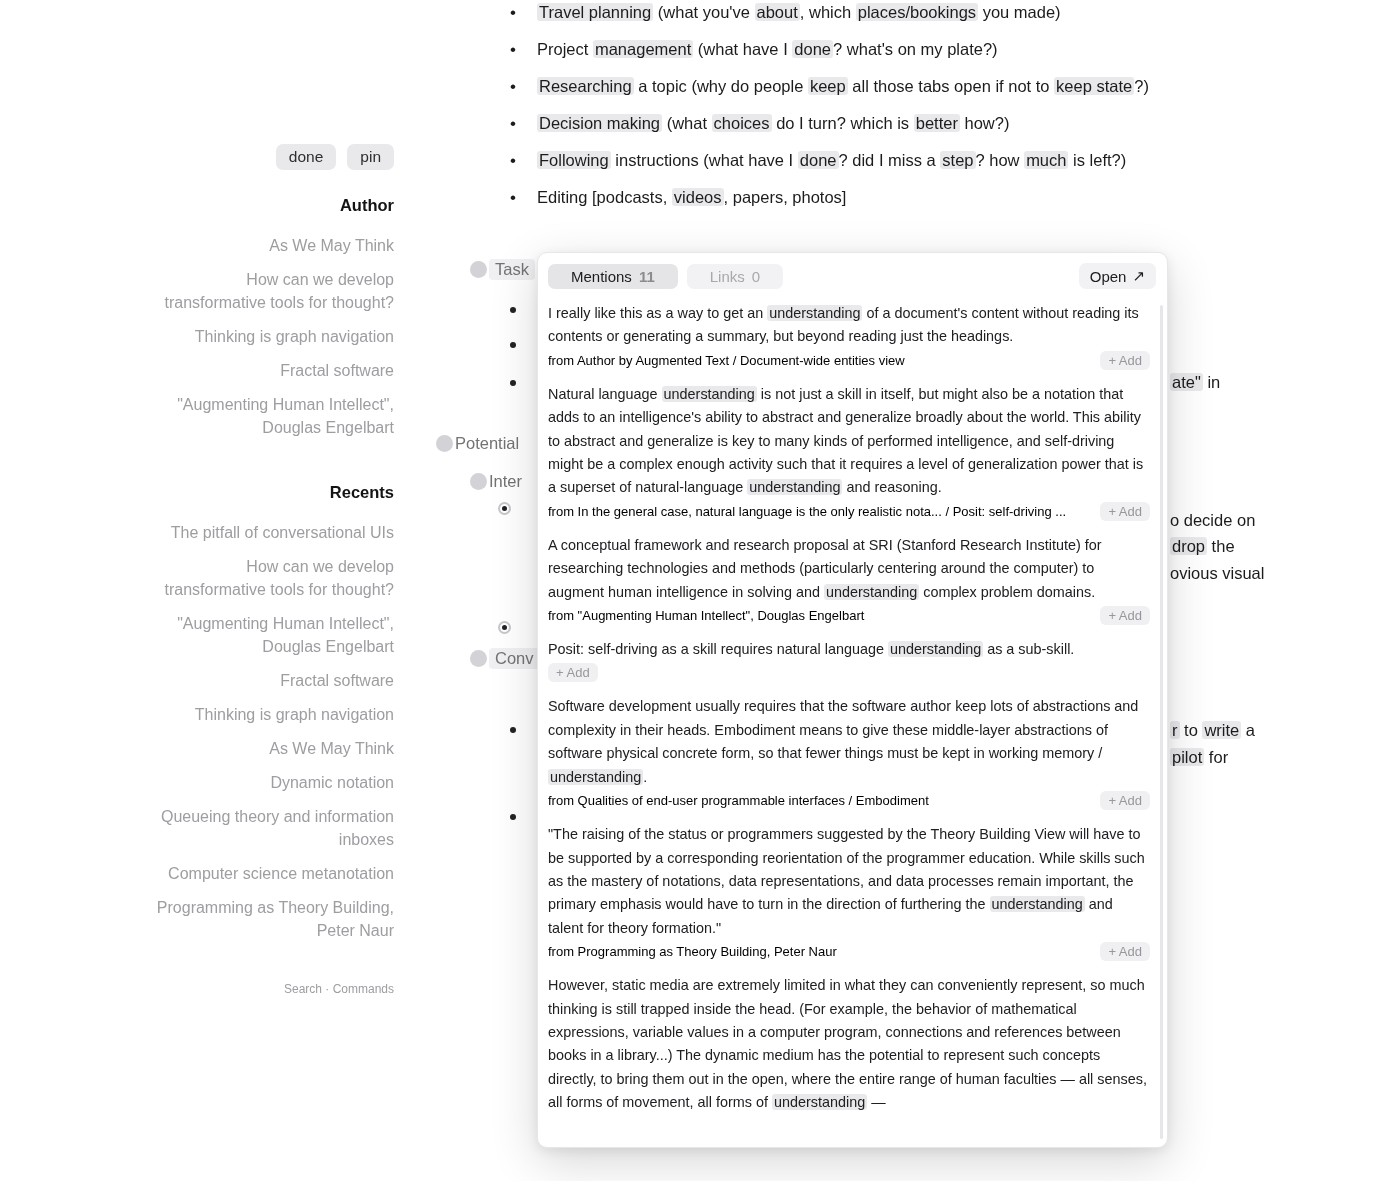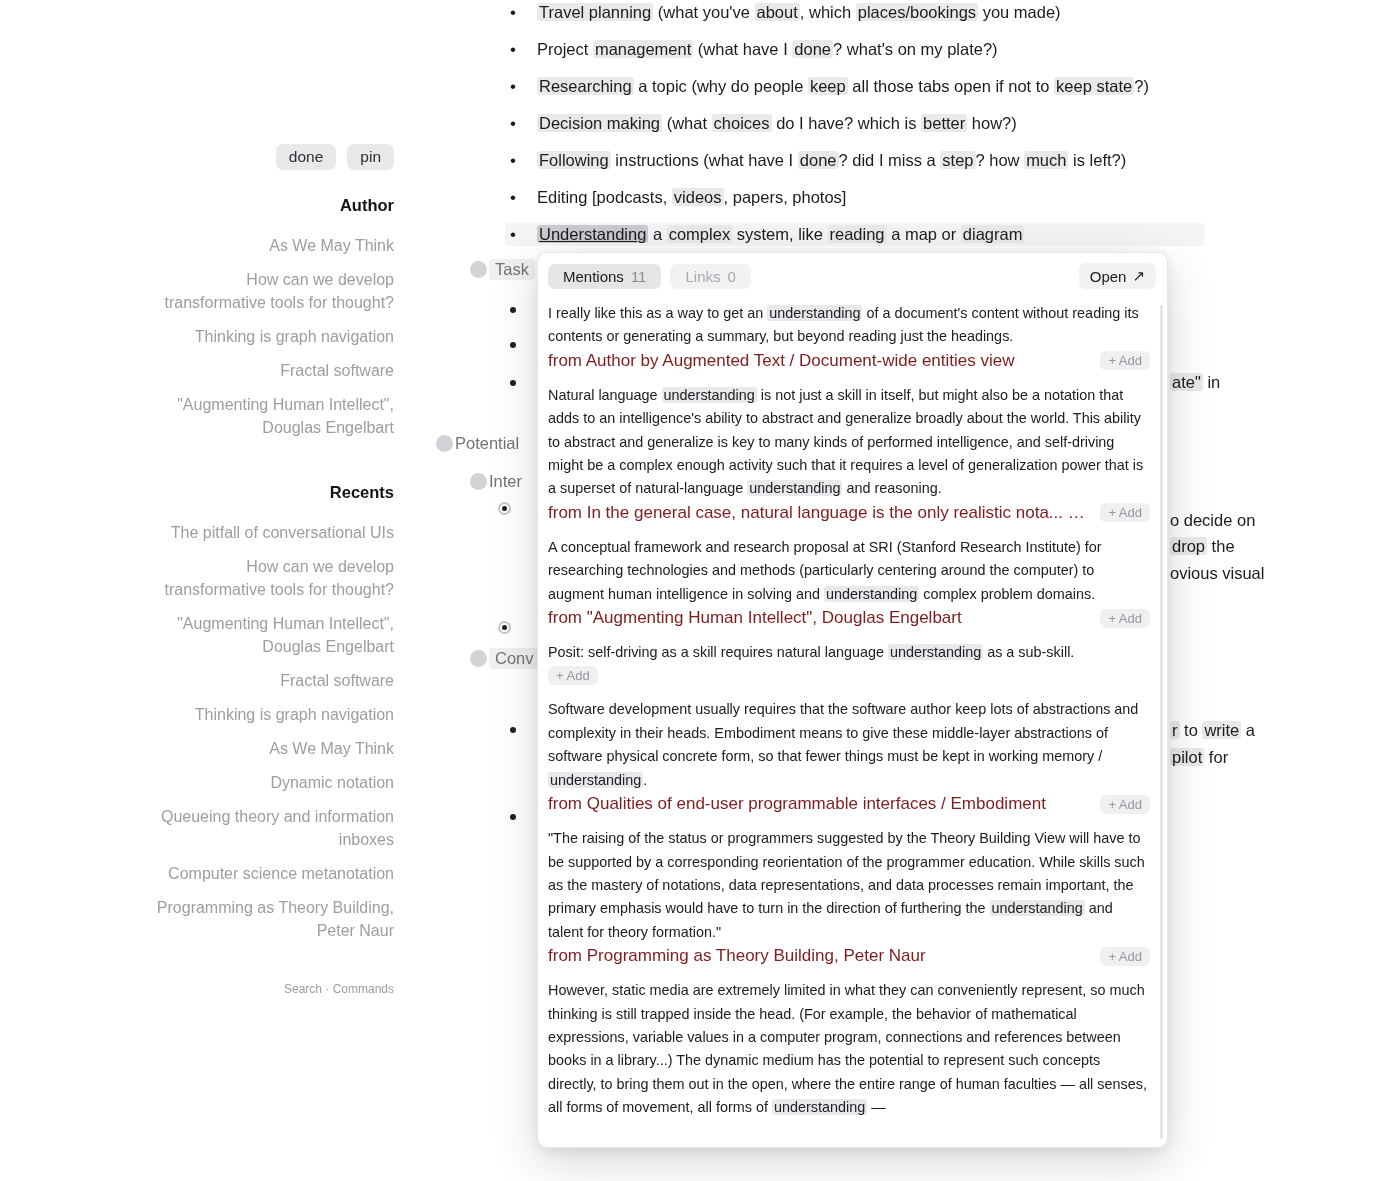--- a/index.html
+++ b/index.html
@@ -47,37 +47,37 @@
 
   
   #popup {
     position:absolute; left:537px; top:252px; width:631px; height:896px;
     background:#ffffff; border:1px solid #e7e7ea; border-radius:10px;
     box-shadow:0 14px 48px rgba(0,0,0,.16), 0 3px 12px rgba(0,0,0,.08);
     overflow:hidden;
   }
   .popup-header { display:flex; align-items:center; padding:10px 11px 4px 10px; }
   .tab {
-    border:none; border-radius:7px; padding:4px 15px; font-size:15px;
+    border:none; border-radius:7px; padding:4px 23px; font-size:15px;
     font-family:inherit; display:flex; gap:7px; align-items:center; cursor:pointer;
   }
   .tab.active { background:#e5e5e8; color:#1c1c1f; }
-  .tab.active .count { color:#8b8b90; }
+  .tab.active .count { color:#8b8b90;font-weight:bold; }
   .tab.inactive { background:#f2f2f4; color:#a8a8ad; margin-left:9px; }
   .tab.inactive .count { color:#a8a8ad; }
   .open-btn {
     margin-left:auto; background:#f2f2f4; border:none; border-radius:7px;
     padding:4px 11px; font-size:15px; color:#1c1c1f; font-family:inherit; cursor:pointer;
     display:flex; gap:6px; align-items:flex-end;
   }
   .popup-body { padding:9px 17px 0 10px; }
   .mention-text { font-size:14.4px; line-height:23.4px; color:#202024; }
   .mention-meta { display:flex; justify-content:space-between; align-items:center; margin-top:2px; margin-bottom:13px; }
   .mention-source {
-    font-size:17px; color:#7f1d1d; white-space:nowrap; overflow:hidden;
+    font-size:13px; color:#000000; white-space:nowrap; overflow:hidden;
     text-overflow:ellipsis; padding-right:12px; cursor:pointer;
   }
   .add-btn {
     background:#f0f0f3; color:#97979c; font-size:13px; border:none; border-radius:6px;
     padding:2px 8px; font-family:inherit; flex-shrink:0; cursor:pointer;
   }
   .scrollbar { position:absolute; top:52px; bottom:8px; right:4px; width:3px; background:#e6e6e9; border-radius:2px; cursor:pointer; }
 </style>
 </head>
 <body>
@@ -151,24 +151,23 @@
       </div>
   </div>
 
   <div class="sb-footer">Search · Commands</div>
 </div>
 
 <ul id="doc">
     <li><span class="hl">Travel planning</span><span> (what you've </span><span class="hl">about</span><span>, which </span><span class="hl">places/bookings</span><span> you made)</span></li>
     <li><span>Project </span><span class="hl">management</span><span> (what have I </span><span class="hl">done</span><span>? what's on my plate?)</span></li>
     <li><span class="hl">Researching</span><span> a topic (why do people </span><span class="hl">keep</span><span> all those tabs open if not to </span><span class="hl">keep state</span><span>?)</span></li>
-    <li><span class="hl">Decision making</span><span> (what </span><span class="hl">choices</span><span> do I have? which is </span><span class="hl">better</span><span> how?)</span></li>
+    <li><span class="hl">Decision making</span><span> (what </span><span class="hl">choices</span><span> do I turn? which is </span><span class="hl">better</span><span> how?)</span></li>
     <li><span class="hl">Following</span><span> instructions (what have I </span><span class="hl">done</span><span>? did I miss a </span><span class="hl">step</span><span>? how </span><span class="hl">much</span><span> is left?)</span></li>
     <li><span>Editing [podcasts, </span><span class="hl">videos</span><span>, papers, photos]</span></li>
-    <li class="tint"><span class="hl strong">Understanding</span><span> a </span><span class="hl">complex</span><span> system, like </span><span class="hl">reading</span><span> a map or </span><span class="hl">diagram</span></li>
   </ul>
 
 <div class="node-frag" style="left:470px; top:259px;">
   <span class="node-circle"></span>
   <span class="node-label tinted">Task</span>
 </div>
 <div class="node-frag" style="left:436px; top:434px;">
   <span class="node-circle"></span>
   <span class="node-label">Potential</span>
 </div>

